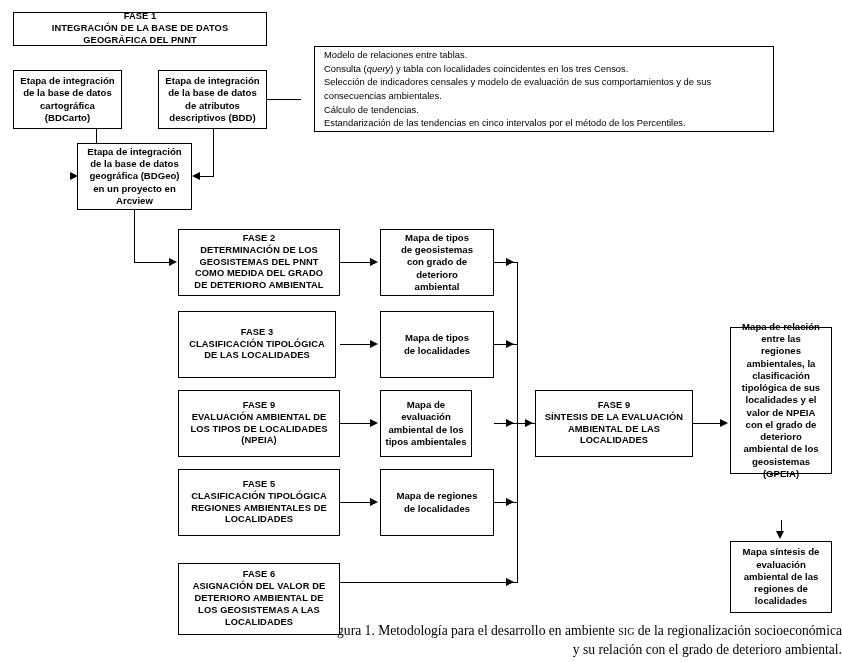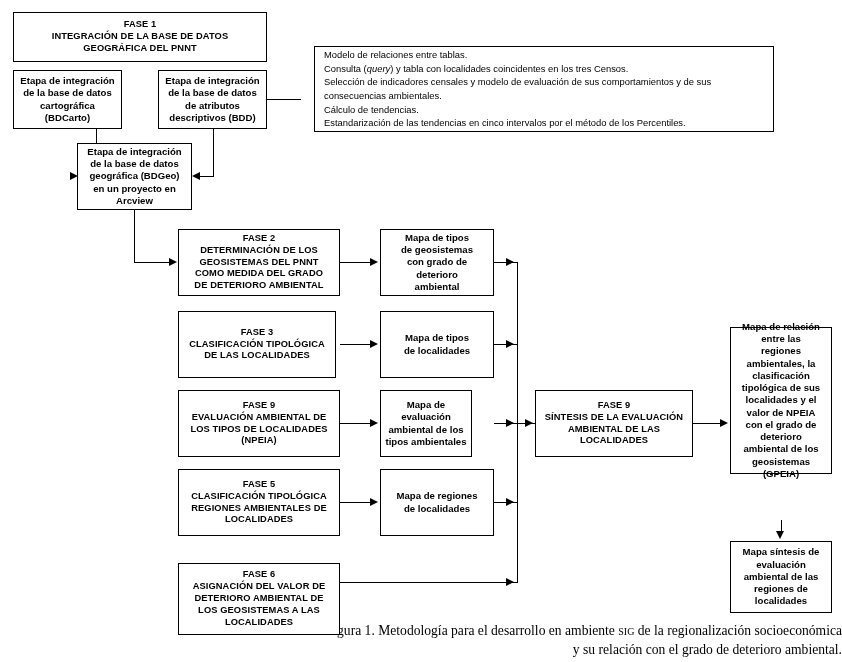--- a/index.html
+++ b/index.html
@@ -103,21 +103,21 @@
   .caption .smallcaps {
     font-variant: small-caps;
     font-size: 13.6px;
   }
 </style>
 </head>
 <body>
 
 <div id="canvas">
 
-  <div class="box phase-box" style="left:13px; top:12px; width:254px; height:50px;">
+  <div class="box phase-box" style="left:13px; top:12px; width:254px; height:34px;">
     <span class="txt">FASE 1
 INTEGRACIÓN DE LA BASE DE DATOS
 GEOGRÁFICA DEL PNNT</span>
   </div>
 
   <div class="box plain-box" style="left:13px; top:70px; width:109px; height:59px;">
     <span class="txt">Etapa de integración
 de la base de datos
 cartográfica
 (BDCarto)</span>

